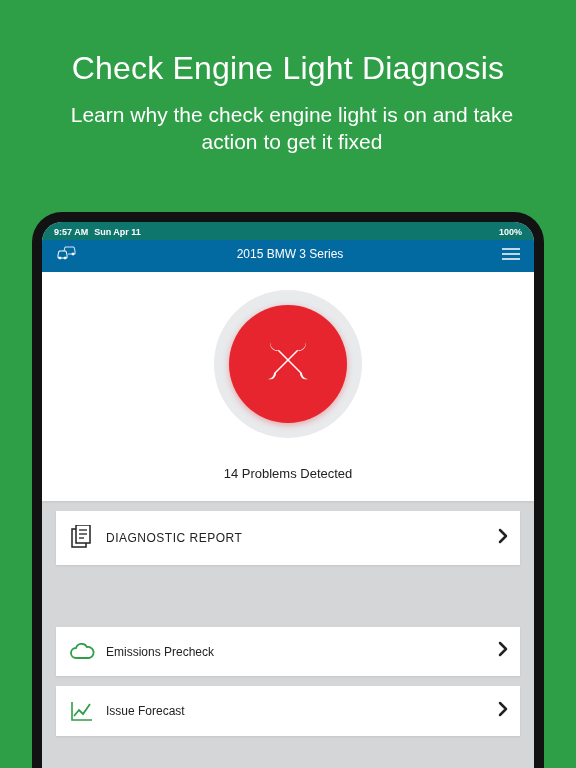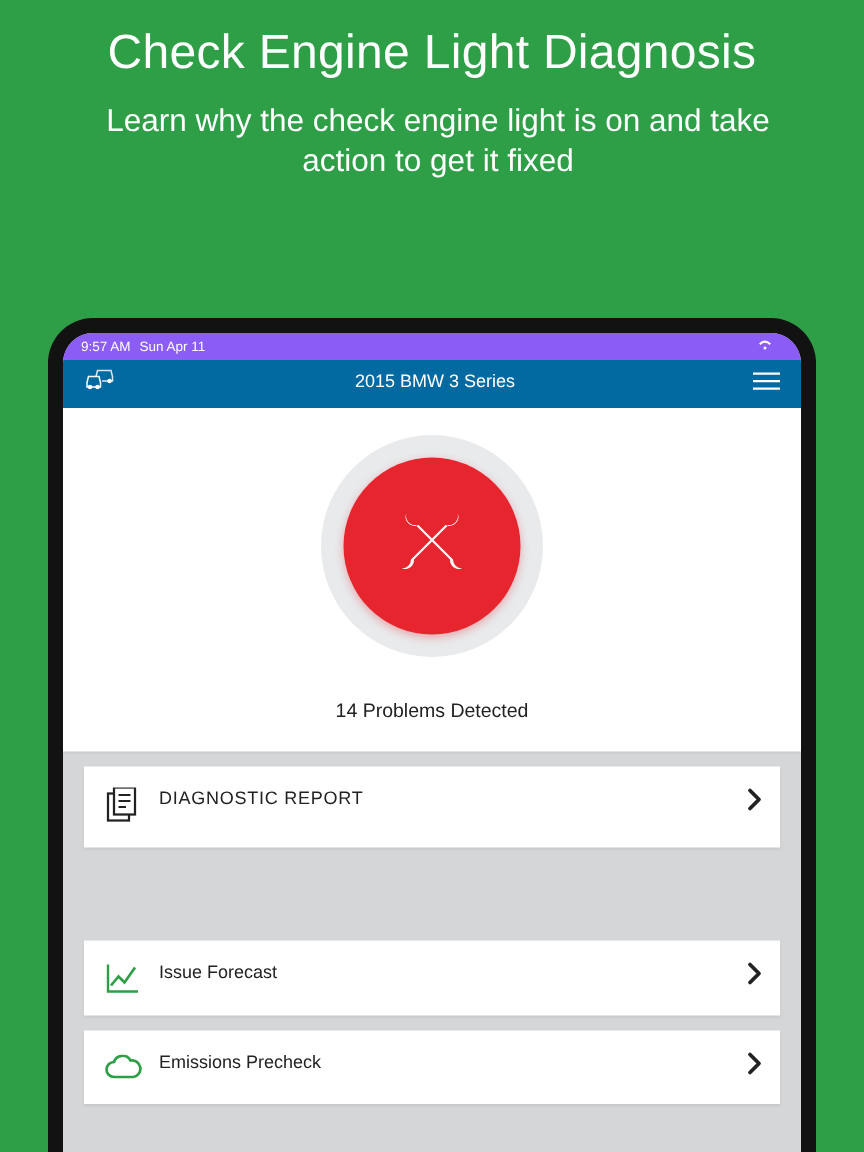--- a/index.html
+++ b/index.html
@@ -9,21 +9,21 @@
   background: #2e9e47;
   font-family: -apple-system, BlinkMacSystemFont, "Segoe UI", Helvetica, Arial, sans-serif;
   overflow: hidden;
   position: relative;
 }
 .hero-title {
   color: #fff;
   font-size: 32px;
   font-weight: 400;
   text-align: center;
-  padding-top: 16px;
+  padding-top: 50px;
   letter-spacing: 0.2px;
 }
 .hero-subtitle {
   color: #ffffff;
   font-size: 21px;
   font-weight: 300;
   text-align: center;
   padding: 14px 52px 0 60px;
   line-height: 1.3;
 }
@@ -41,28 +41,29 @@
 .device-screen {
   width: 100%;
   height: 100%;
   background: #d4d6d8;
   border-radius: 20px;
   overflow: hidden;
   display: flex;
   flex-direction: column;
 }
 .statusbar {
-  background: #8b5cf6;
+  background: #0f766e;
   color: #fff;
   font-size: 9px;
   display: flex;
   justify-content: space-between;
-  align-items: flex-start;
+  align-items: center;
   padding: 4px 12px 2px 12px;
   height: 18px;
+  font-weight: bold;
 }
 .statusbar-left { display: flex; gap: 6px; align-items: center; }
 .statusbar-right { display: flex; gap: 4px; align-items: center; flex-direction: column; }
 .appbar {
   background: #0369a1;
   color: #fff;
   display: flex;
   justify-content: space-between;
   align-items: center;
   padding: 4px 14px 8px 14px;
@@ -109,20 +110,21 @@
 .problems-text {
   margin-top: 28px;
   font-size: 13px;
   color: #222;
 }
 .row {
   background: #fff;
   margin: 10px 14px 0 14px;
   padding: 14px 12px;
   display: flex;
+  align-items: center;
   box-shadow: 0 1px 2px rgba(0,0,0,0.08);
 }
 .row-icon {
   width: 28px;
   display: flex;
   align-items: center;
   justify-content: center;
   margin-right: 10px;
 }
 .row-label {
@@ -226,42 +228,42 @@
           <svg width="10" height="16" viewBox="0 0 10 16">
               <path d="M2 2 L8 8 L2 14" fill="none" stroke="#222" stroke-width="2.5" stroke-linecap="round" stroke-linejoin="round"></path>
             </svg>
         </span>
       </div>
 
       <div class="gap"></div>
 
       <div class="row">
         <span class="row-icon">
+          <svg width="26" height="18" viewBox="0 0 26 18">
+            <path d="M7 15 A5 5 0 0 1 7 5 A6 6 0 0 1 18 4 A5 5 0 0 1 20 15 Z" fill="none" stroke="#2e9e47" stroke-width="1.8"></path>
+          </svg>
+        </span>
+        <span class="row-label">Emissions Precheck</span>
+        <span class="chevron">
+          <svg width="10" height="16" viewBox="0 0 10 16">
+              <path d="M2 2 L8 8 L2 14" fill="none" stroke="#222" stroke-width="2.5" stroke-linecap="round" stroke-linejoin="round"></path>
+            </svg>
+        </span>
+      </div>
+
+      <div class="row">
+        <span class="row-icon">
           <svg width="24" height="22" viewBox="0 0 24 22">
             <path d="M2 2 L2 20 L22 20" fill="none" stroke="#2e9e47" stroke-width="1.6"></path>
             <path d="M4 16 L9 10 L13 14 L20 4" fill="none" stroke="#2e9e47" stroke-width="1.8"></path>
           </svg>
         </span>
         <span class="row-label">Issue Forecast</span>
         <span class="chevron">
           <svg width="10" height="16" viewBox="0 0 10 16">
               <path d="M2 2 L8 8 L2 14" fill="none" stroke="#222" stroke-width="2.5" stroke-linecap="round" stroke-linejoin="round"></path>
             </svg>
         </span>
       </div>
 
-      <div class="row">
-        <span class="row-icon">
-          <svg width="26" height="18" viewBox="0 0 26 18">
-            <path d="M7 15 A5 5 0 0 1 7 5 A6 6 0 0 1 18 4 A5 5 0 0 1 20 15 Z" fill="none" stroke="#2e9e47" stroke-width="1.8"></path>
-          </svg>
-        </span>
-        <span class="row-label">Emissions Precheck</span>
-        <span class="chevron">
-          <svg width="10" height="16" viewBox="0 0 10 16">
-              <path d="M2 2 L8 8 L2 14" fill="none" stroke="#222" stroke-width="2.5" stroke-linecap="round" stroke-linejoin="round"></path>
-            </svg>
-        </span>
-      </div>
-
     </div>
   </div>
 </div>
 
 </body></html>

